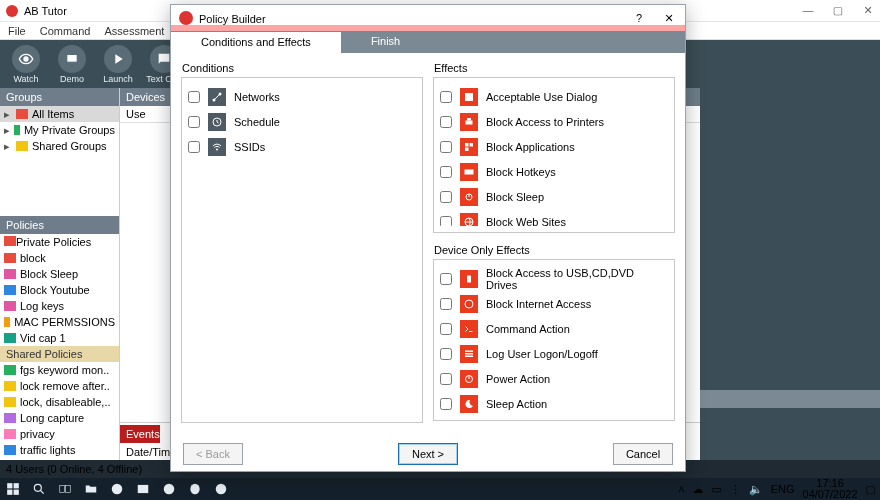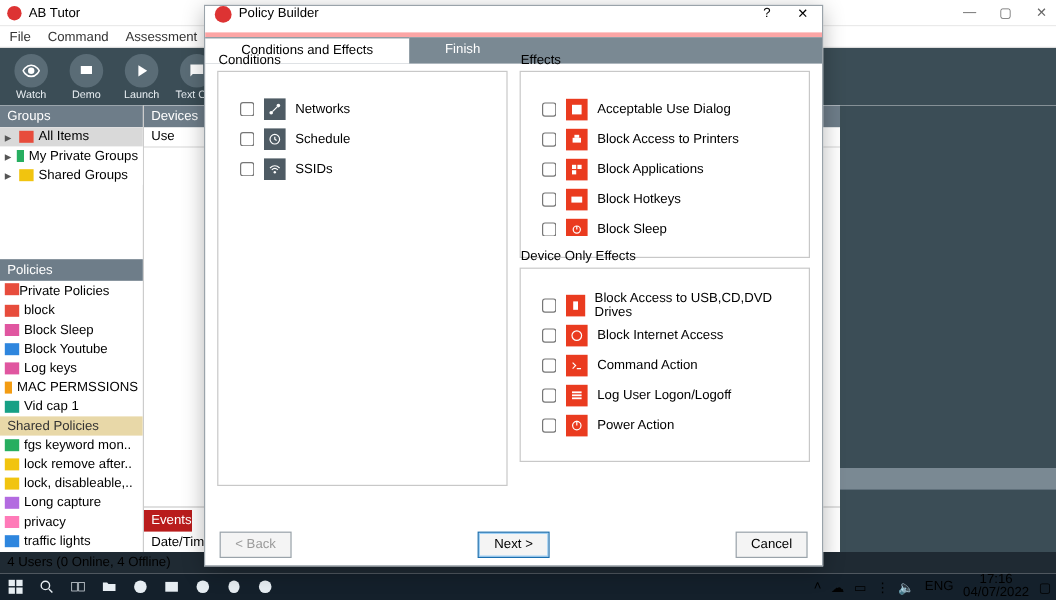--- a/index.html
+++ b/index.html
@@ -45,29 +45,29 @@
 .rightgap{width:180px;background:#3b4d56}
 .rightgap .stub{margin-top:302px;height:18px;background:#7a8993}
 
 .statusbar{position:absolute;left:0;right:0;bottom:22px;height:18px;background:#1f2a33;color:#cfd7dc;padding:0 6px;display:flex;align-items:center;font-size:10px}
 .taskbar{position:absolute;left:0;right:0;bottom:0;height:22px;background:#14202b;display:flex;align-items:center;padding:0 4px;gap:8px}
 .taskbar .ticon{width:18px;height:18px;display:flex;align-items:center;justify-content:center}
 .taskbar svg{fill:#e6edf2}
 .sys{margin-left:auto;display:flex;align-items:center;gap:8px;color:#e6edf2;font-size:9px}
 .sys .clock{display:flex;flex-direction:column;align-items:center;line-height:1}
 .dialog{position:absolute;left:170px;top:4px;width:516px;height:468px;background:#fff;border:1px solid #9aa3aa;box-shadow:0 4px 18px rgba(0,0,0,.3);display:flex;flex-direction:column}
-.dlg-titlebar{height:26px;background:#fff;display:flex;align-items:flex-start;padding:0 8px;border-bottom:4px solid #fca5a5}
+.dlg-titlebar{height:26px;background:#fff;display:flex;align-items:flex-end;padding:0 8px;border-bottom:6px solid #fca5a5}
 .dlg-titlebar .dico{width:14px;height:14px;border-radius:50%;background:#d33;margin-right:6px}
 .dlg-titlebar .btns{margin-left:auto;display:flex;gap:14px}
 .dlg-titlebar .btns span{width:16px;text-align:center}
 .tabs{height:22px;background:#7a8993;display:flex}
 .tab{padding:4px 30px;color:#fff}
 .tab.active{background:#fff;color:#000;border-top:1px solid #7a8993}
 .dlg-body{flex:1;padding:6px 10px 0;display:flex;gap:10px}
-.colbox{border:1px solid #c8c8c8;padding:18px;position:relative}
+.colbox{border:1px solid #c8c8c8;padding:6px;margin-top:18px;position:relative}
 .colwrap{flex:1;display:flex;flex-direction:column}
 .sect-label{position:absolute;top:-16px;left:0;font-size:11px}
 .eff{flex:1;display:flex;flex-direction:column;gap:8px}
 .listarea{overflow-y:scroll;height:100%}
 .listarea::-webkit-scrollbar{width:14px}
 .listarea::-webkit-scrollbar-track{background:#f0f0f0}
 .listarea::-webkit-scrollbar-thumb{background:#c2c2c2}
 .li{display:flex;align-items:center;height:25px;gap:8px}
 .li input{width:12px;height:12px}
 .li .eicon{width:18px;height:18px;display:flex;align-items:center;justify-content:center}

